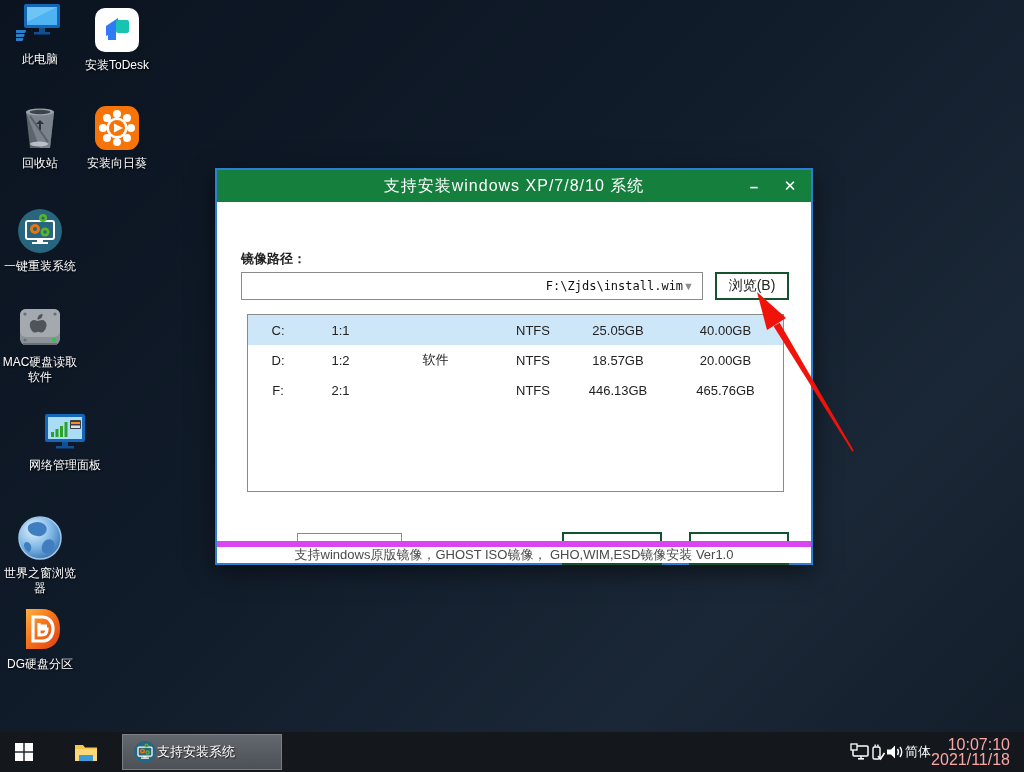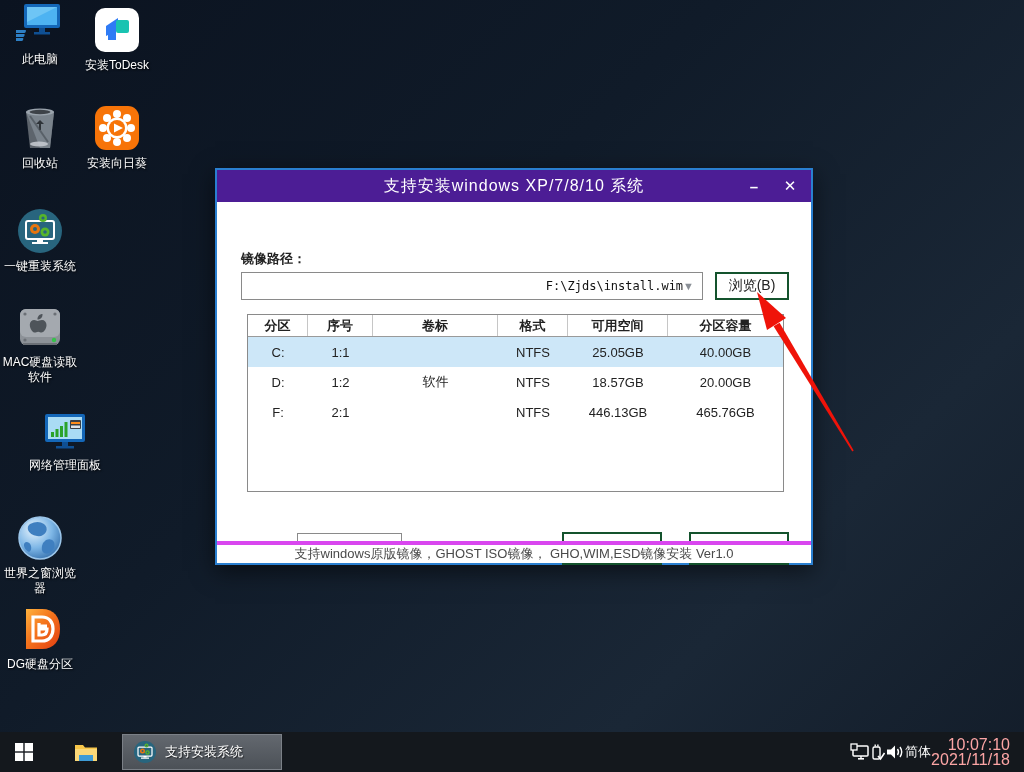--- a/index.html
+++ b/index.html
@@ -21,21 +21,21 @@
     word-break:break-all;
   }
 
   
   .dialog {
     position:absolute; left:215px; top:168px; width:598px; height:397px;
     background:#fff; border:2px solid #2a7fd0;
     box-shadow:0 6px 22px rgba(0,0,0,.55);
   }
   .titlebar {
-    height:32px; background:#4c1d95; color:#fff;
+    height:32px; background:#15803d; color:#fff;
     display:flex; align-items:center; position:relative;
   }
   .titlebar .t-title {
     flex:1; text-align:center; font-size:16px; letter-spacing:1px;
   }
   .tbtn {
     position:absolute; top:0; width:34px; height:32px; color:#fff;
     display:flex; align-items:center; justify-content:center;
     font-size:15px; font-weight:bold; cursor:pointer;
   }
@@ -88,35 +88,35 @@
     position:absolute; left:80px; top:331px; width:105px; height:30px;
     border:1px solid #8a8a8a; display:flex; align-items:center; padding:0 8px;
     font-size:13px; cursor:pointer;
   }
   .sel-depth .dval { flex:1; color:#222; }
   .next-btn { position:absolute; left:345px; top:330px; width:100px; height:33px; }
   .close-btn { position:absolute; left:472px; top:330px; width:100px; height:33px; }
 
   .dlg-footer {
     position:absolute; left:0; right:0; bottom:0; height:22px;
-    border-top:4px solid #d946ef; display:flex; align-items:center; justify-content:center;
+    border-top:6px solid #d946ef; display:flex; align-items:center; justify-content:center;
     font-size:13px; color:#4a4a4a; background:#fff;
   }
 
   
   .arrow-overlay { position:absolute; left:0; top:0; width:1024px; height:772px; pointer-events:none; z-index:50; }
 
   
   .taskbar {
     position:absolute; left:0; bottom:0; width:1024px; height:40px;
     background:#14181d; display:flex; align-items:stretch; z-index:40;
   }
   .tb-btn { width:48px; display:flex; align-items:center; justify-content:center; cursor:pointer; }
   .tb-app {
-    margin-left:12px; width:160px; display:flex; align-items:center; gap:8px; padding:0 10px;
+    margin-left:12px; width:160px; display:flex; align-items:center; gap:0; padding:0 10px;
     background:linear-gradient(#63686f,#4c5157); border:1px solid #7b8087; cursor:pointer;
     align-self:center; height:36px;
   }
   .tb-app .app-lbl { color:#fff; font-size:13px; text-shadow:1px 1px 1px rgba(0,0,0,.7); }
   .tray { margin-left:auto; display:flex; align-items:center; padding-right:10px; }
   .tray-ico { display:flex; align-items:center; justify-content:center; cursor:pointer; }
   .tray-lang { color:#fff; font-size:13px; cursor:pointer; }
   .tray-clock { color:#fca5a5; font-size:16px; text-align:right; line-height:15px; cursor:pointer; padding-right:4px; }
 </style>
 </head>
@@ -273,28 +273,20 @@
 
     <div class="path-label">镜像路径：</div>
 
     <div class="combo">
       <span class="cval">F:\Zjds\install.wim</span>
       <span class="carr">▼</span>
     </div>
     <div class="btn browse-btn">浏览(B)</div>
 
     <div class="ptable">
-      <div class="prow phead">
-        <div class="pcell c0">分区</div>
-        <div class="pcell c1">序号</div>
-        <div class="pcell c2">卷标</div>
-        <div class="pcell c3">格式</div>
-        <div class="pcell c4">可用空间</div>
-        <div class="pcell c5">分区容量</div>
-      </div>
       <div class="prow sel">
         <div class="pcell c0">C:</div>
         <div class="pcell c1">1:1</div>
         <div class="pcell c2"></div>
         <div class="pcell c3">NTFS</div>
         <div class="pcell c4">25.05GB</div>
         <div class="pcell c5">40.00GB</div>
       </div>
       <div class="prow">
         <div class="pcell c0">D:</div>

